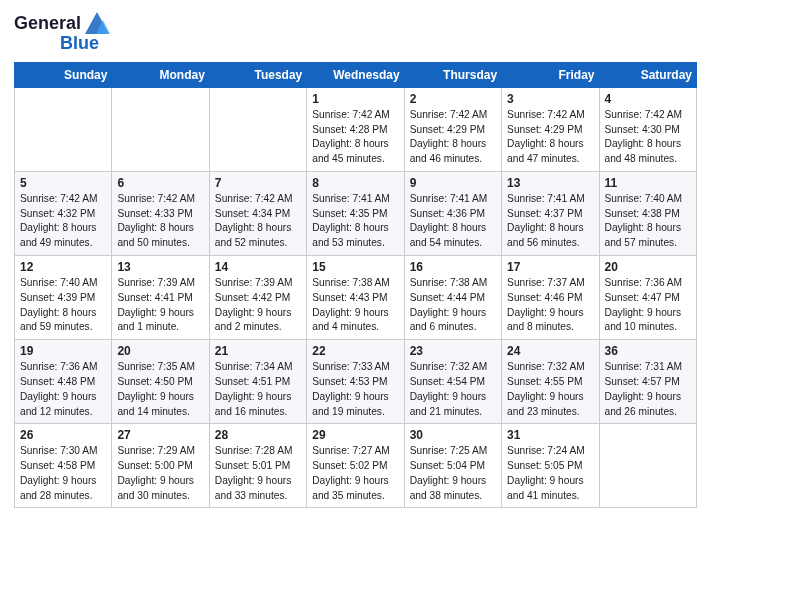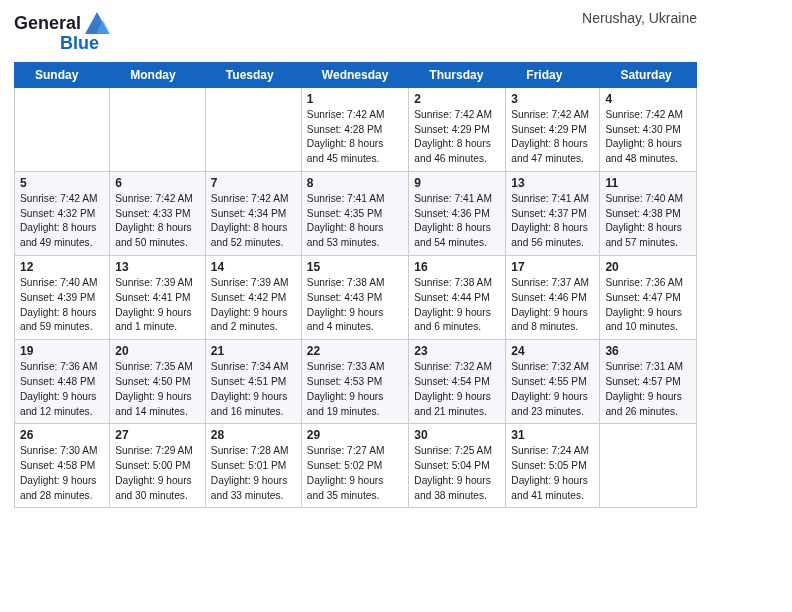--- a/index.html
+++ b/index.html
@@ -59,23 +59,23 @@
     .calendar {
       width: 100%;
       border-collapse: collapse;
       border: 1px solid #ccc;
     }
     .calendar thead tr th {
       background: #1565c0;
       color: #fff;
       font-size: 12px;
       font-weight: bold;
-      padding: 5px 20px;
+      padding: 5px 4px;
       border: 1px solid #1565c0;
-      text-align: left;
+      text-align: right;
     }
     .calendar tbody tr td {
       border: 1px solid #ccc;
       vertical-align: top;
       padding: 4px 5px;
       width: calc(100% / 7);
       min-height: 80px;
       font-size: 10.5px;
       color: #222;
       background: #fff;
@@ -110,21 +110,20 @@
             <polygon points="14,2 26,24 2,24" fill="#1565c0" opacity="0.85"></polygon>
             <polygon points="20,10 27,24 13,24" fill="#42a5f5" opacity="0.7"></polygon>
           </svg>
         </div>
         <div style="margin-top:-4px;margin-left:46px;">
           <span class="logo-text logo-blue">Blue</span>
         </div>
       </div>
     </div>
     <div class="title-block">
-      <div class="subtitle">Nerushay, Ukraine</div>
     </div>
   </div>
 
   <table class="calendar">
     <thead>
       <tr>
       <th>Sunday</th>
           <th>Monday</th>
           <th>Tuesday</th>
           <th>Wednesday</th>

